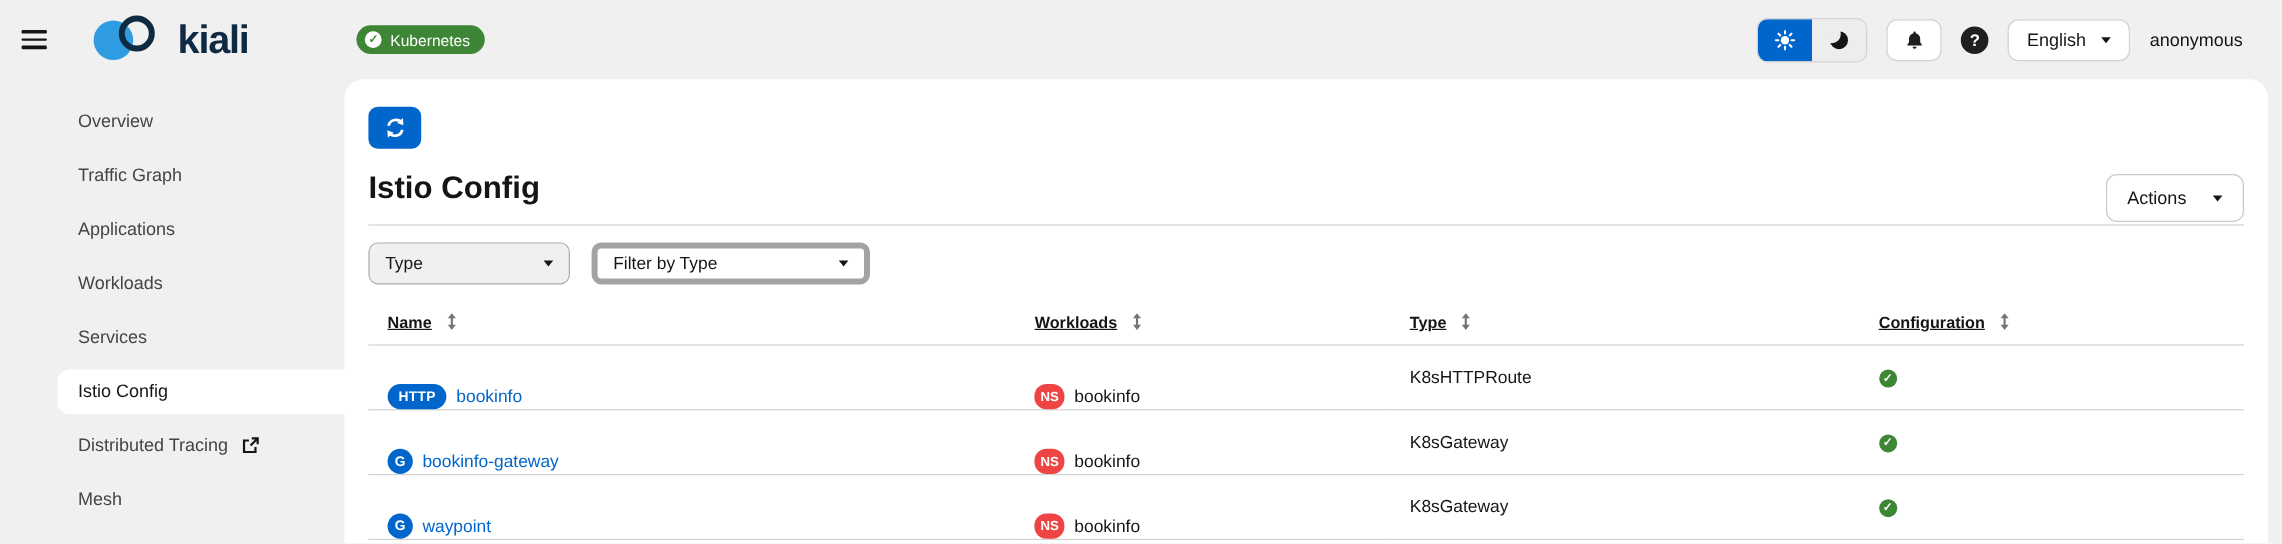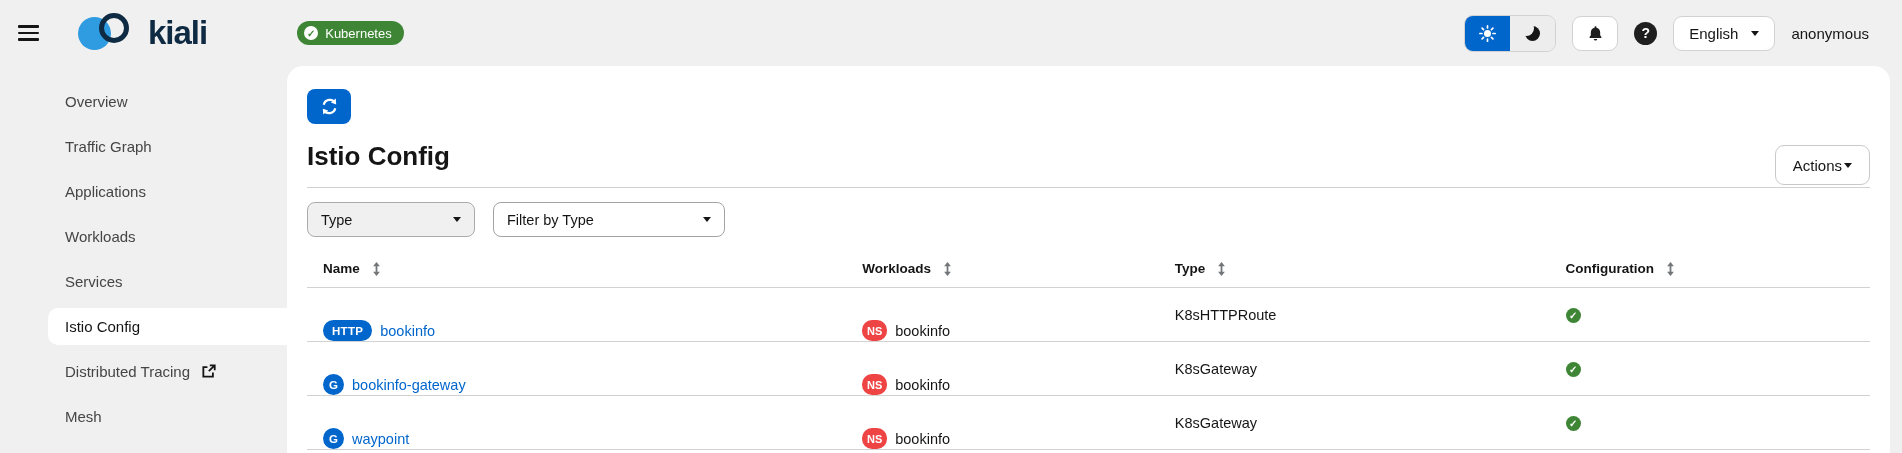--- a/index.html
+++ b/index.html
@@ -58,35 +58,35 @@
 
   .row1 { display:flex; justify-content:space-between; align-items:flex-start; }
   .ns-btn { height:36px; border:1px solid #c9c9c9; border-radius:9px; background:#fff; display:flex;
     align-items:center; gap:11px; padding:0 15px; font-size:14.5px; color:#151515; cursor:pointer; }
   .refresh-btn { width:44px; height:35px; background:#0066cc; border:none; border-radius:8px;
     display:flex; align-items:center; justify-content:center; cursor:pointer; }
 
   .title-row { position:relative; margin-top:17px; border-bottom:1px solid #d2d2d2; padding-bottom:16px; }
   .page-title { margin:0; font-size:26px; font-weight:bold; color:#151515; line-height:30px; }
   .actions-btn { position:absolute; right:0; top:4px; height:40px; background:#fff; border:1px solid #c9c9c9;
-    border-radius:9px; padding:0 17px; display:flex; align-items:center; gap:2px; font-size:15px;
+    border-radius:9px; padding:0 17px; display:flex; align-items:center; gap:22px; font-size:15px;
     color:#151515; cursor:pointer; }
 
   .toolbar { margin-top:14px; display:flex; gap:18px; }
   .type-btn { width:168px; height:35px; background:#f0f0f0; border:1px solid #ababab; border-radius:8px;
     padding:0 13px; display:flex; align-items:center; justify-content:space-between; font-size:14.5px;
     color:#151515; cursor:pointer; }
-  .filter-btn { width:232px; height:35px; background:#fff; border:1px solid #a3a3a3; border-radius:8px;
+  .filter-btn { width:232px; height:35px; background:#fff; border:5px solid #a3a3a3; border-radius:8px;
     padding:0 13px; display:flex; align-items:center; justify-content:space-between; font-size:14.5px;
     color:#151515; cursor:pointer; }
 
   table { width:100%; border-collapse:collapse; margin-top:13px; }
   th { text-align:left; font-size:13.5px; font-weight:bold; color:#151515; padding:11px 16px;
     border-bottom:1px solid #d2d2d2; cursor:pointer; }
-  th .th-flex { display:flex; align-items:center; gap:12px; }
+  th .th-flex { display:flex; align-items:flex-start; gap:12px;text-decoration:underline; }
   td { padding:0 16px; height:38px; border-bottom:1px solid #d2d2d2; font-size:14.5px; vertical-align:middle; }
   .col-name { width:34.5%; } .col-ns { width:20%; } .col-type { width:25%; }
   .cellflex { display:flex; align-items:center; gap:8px;margin-top:32px; }
   .badge { color:#fff; font-weight:bold; display:inline-flex; align-items:center; justify-content:center; flex:none; }
   .badge-http { background:#0066cc; height:21px; padding:0 9px; border-radius:11px; font-size:11.5px; letter-spacing:.3px; }
   .badge-g { background:#0066cc; width:21px; height:21px; border-radius:50%; font-size:11.5px; }
   .badge-ns { background:#ef4444; height:21px; min-width:25px; padding:0 4px; border-radius:10px; font-size:11px; }
   a.res-link { color:#0066cc; text-decoration:none; cursor:pointer; }
   .valid-icon { width:15px; height:15px; border-radius:50%; background:#3e8635; color:#fff; font-size:10px;
     font-weight:bold; display:inline-flex; align-items:center; justify-content:center; }

